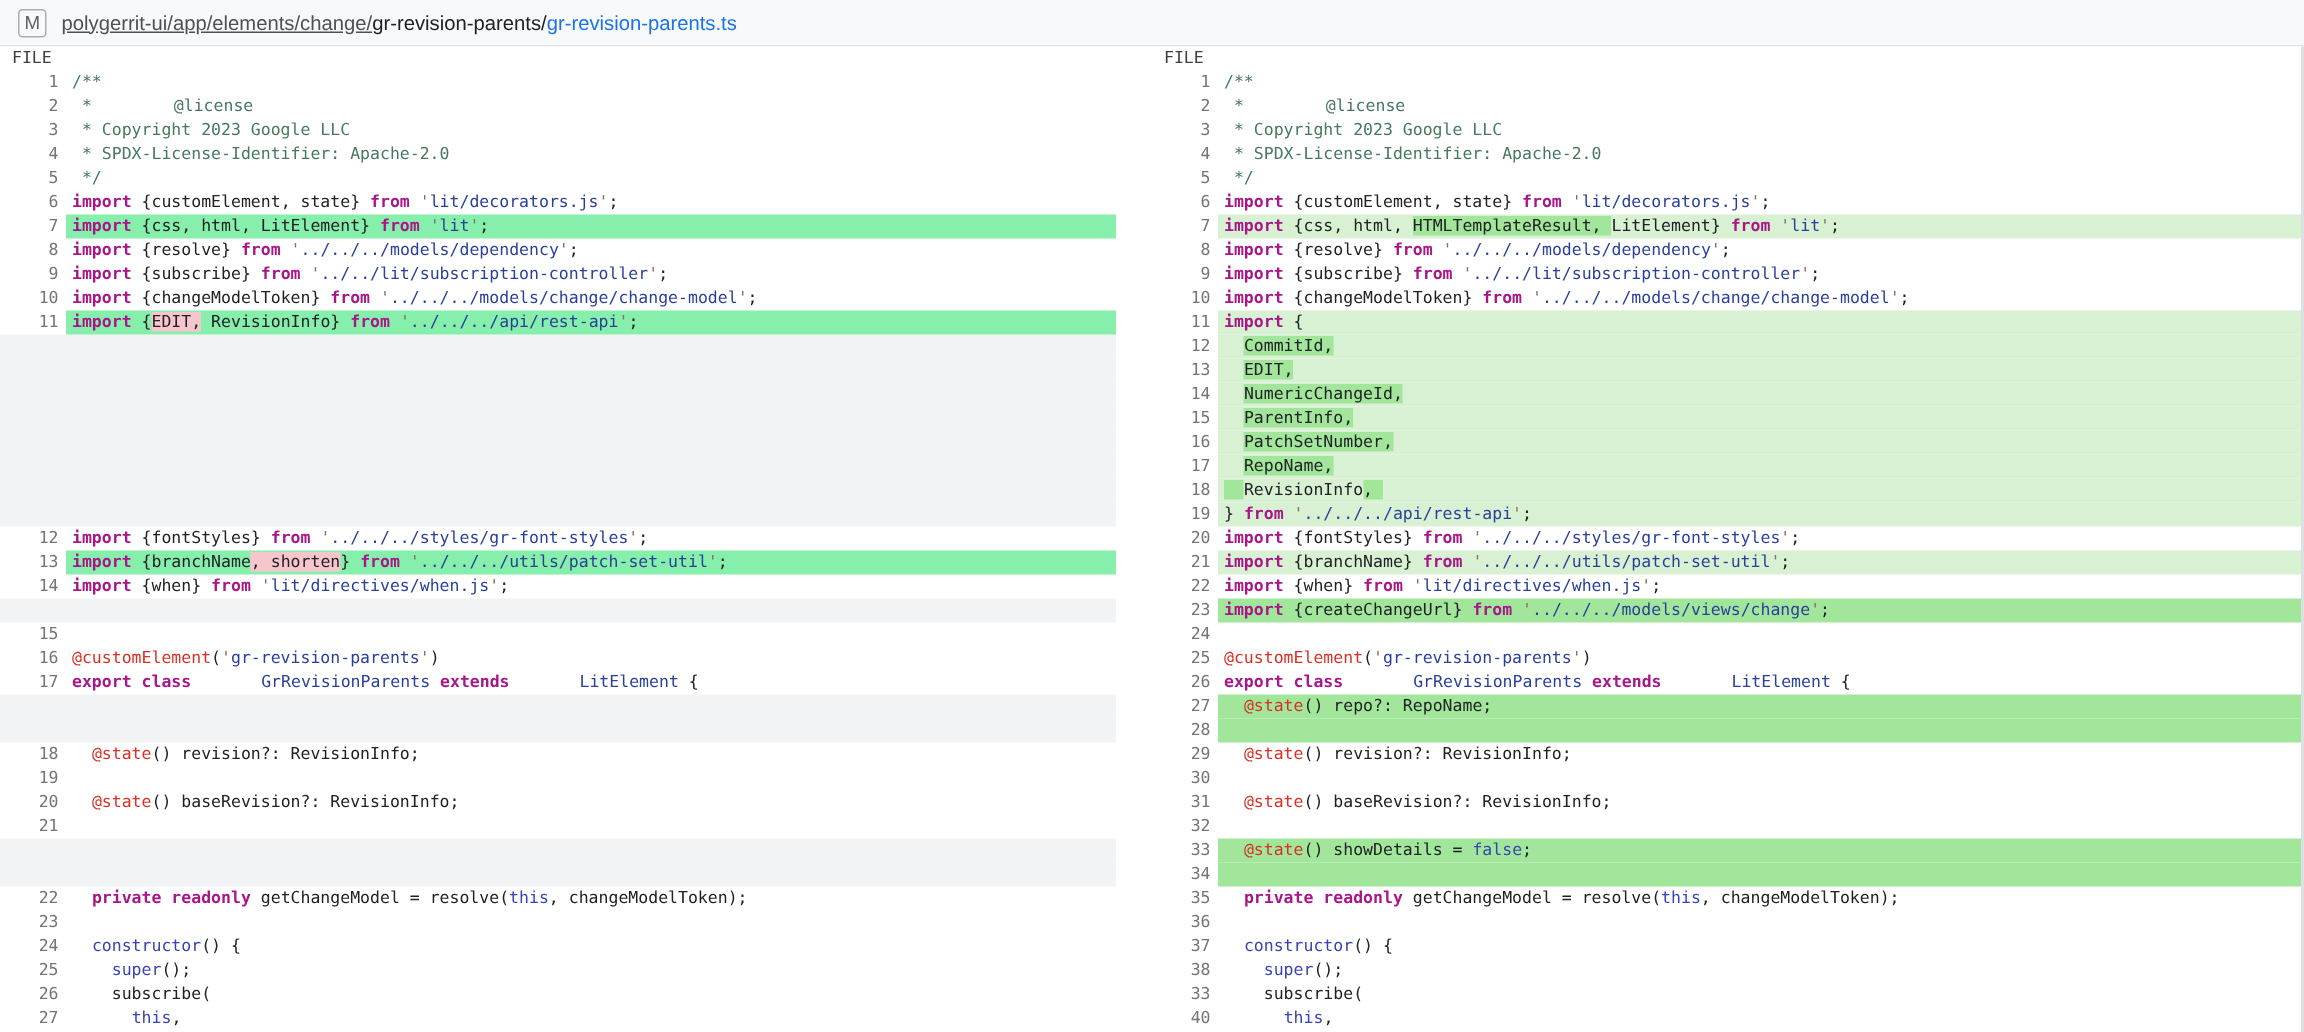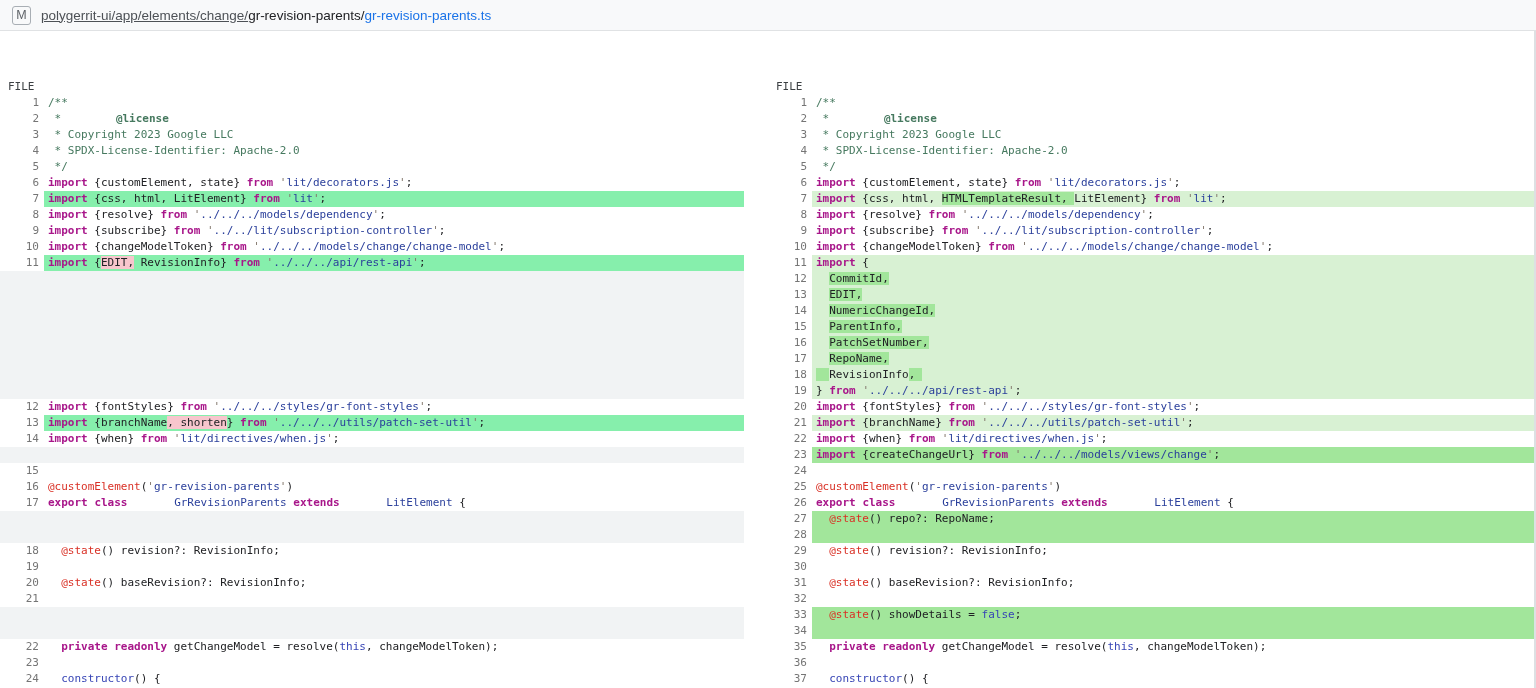--- a/index.html
+++ b/index.html
@@ -23,42 +23,42 @@
   .path .prefix { color:#4d5156;text-decoration:underline; }
   .path .dir { color:#202124; }
   .file-link { color:#1a73e8; text-decoration:none; cursor:pointer; }
   
   .diff {
     display:flex; background:#fff;
     font-family:"DejaVu Sans Mono", monospace; font-size:11px; line-height:16px;
   }
   .col { width:768px; flex:none; }
   .file-label {
-    height:16px; padding-left:8px; color:#3c4043; cursor:pointer;margin-top:48px;
+    height:16px; padding-left:8px; color:#3c4043; cursor:pointer;
   }
   .row { display:flex; height:16px; }
   .col.left  .row { margin-right:24px; }
   .col.right .row { margin-right:2px; }
   .row.blank { background:#f1f3f4; }
   .gutter {
     flex:none; width:44px; padding-right:5px; text-align:right;
     color:#757575; cursor:pointer; user-select:none;
   }
   .code { flex:1; white-space:pre; padding-left:4px; color:#202124; overflow:hidden; }
   .code.rem  { background:#86efac; }
   .code.add  { background:#d8f1d3; }
   .code.addf { background:#a2e69b; }
   .left  .hl { background:#f7c6cd; }
   .right .hl { background:#a2e69b; }
   
   .tk-k { color:#a8168a; font-weight:bold; }
   .tk-s { color:#2a3f9b; }
   .tk-q { color:#80756a; }
   .tk-c { color:#46795f; }
-  .tk-d { color:#46795f; font-weight:bold;padding-left:48px; }
+  .tk-d { color:#46795f; font-weight:normal;padding-left:48px; }
   .tk-r { color:#d93025; }
   .tk-b { color:#3644b5;margin-top:24px; }
   .tk-t { color:#2a3f9b;margin-left:40px; }
   .tk-p { color:#202124; }
   .scrollbar {
     position:fixed; right:0; top:31px; width:2px; height:657px; background:#dde0e3;
   }
 </style>
 </head>
 <body>

